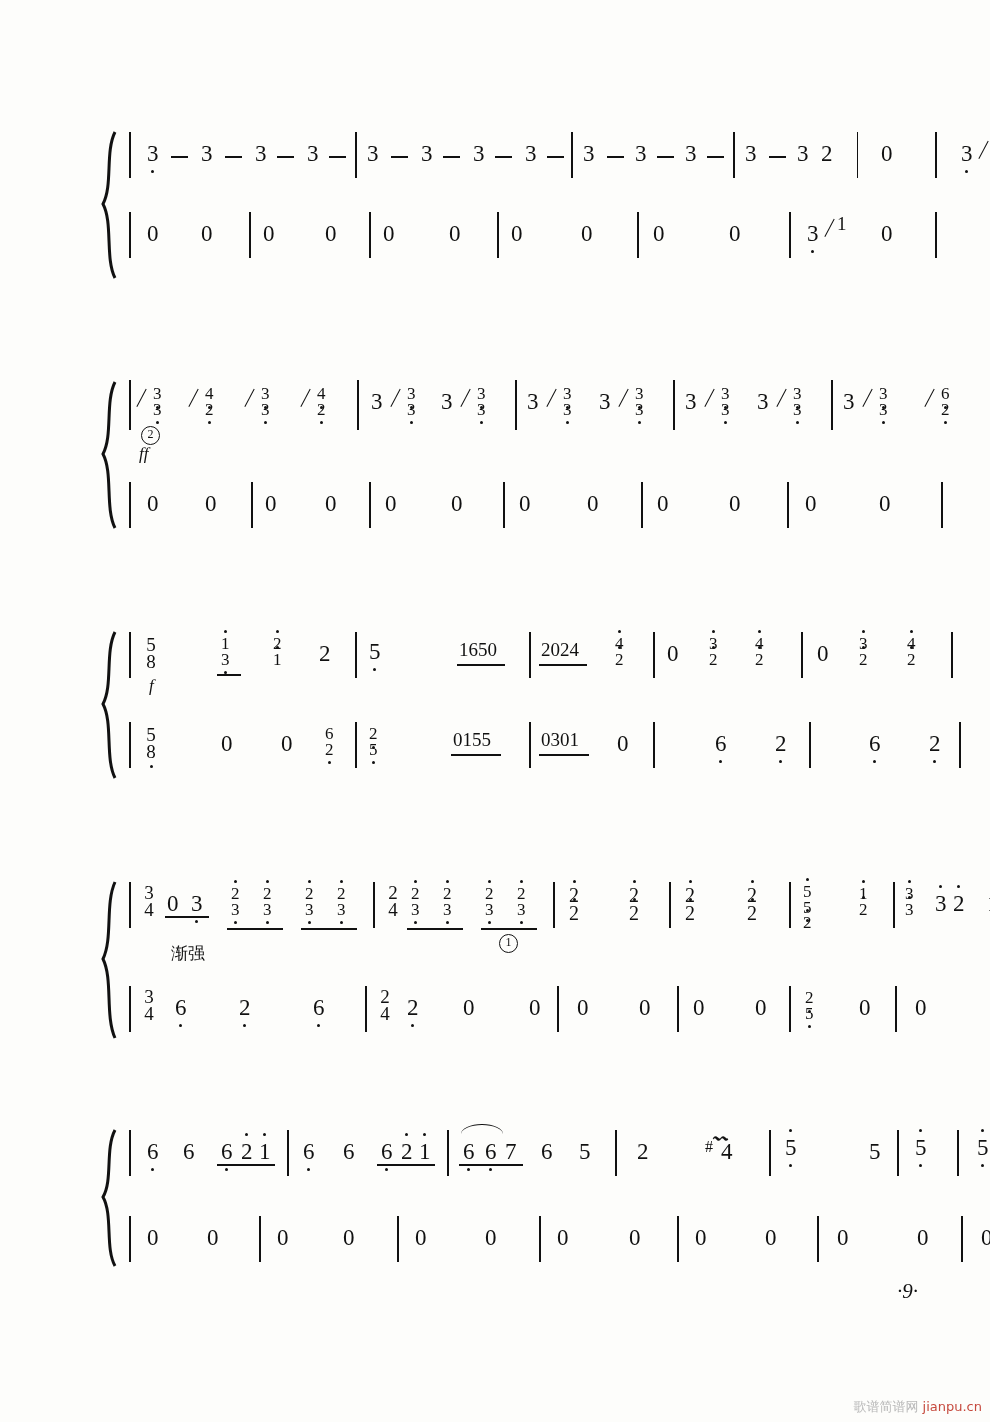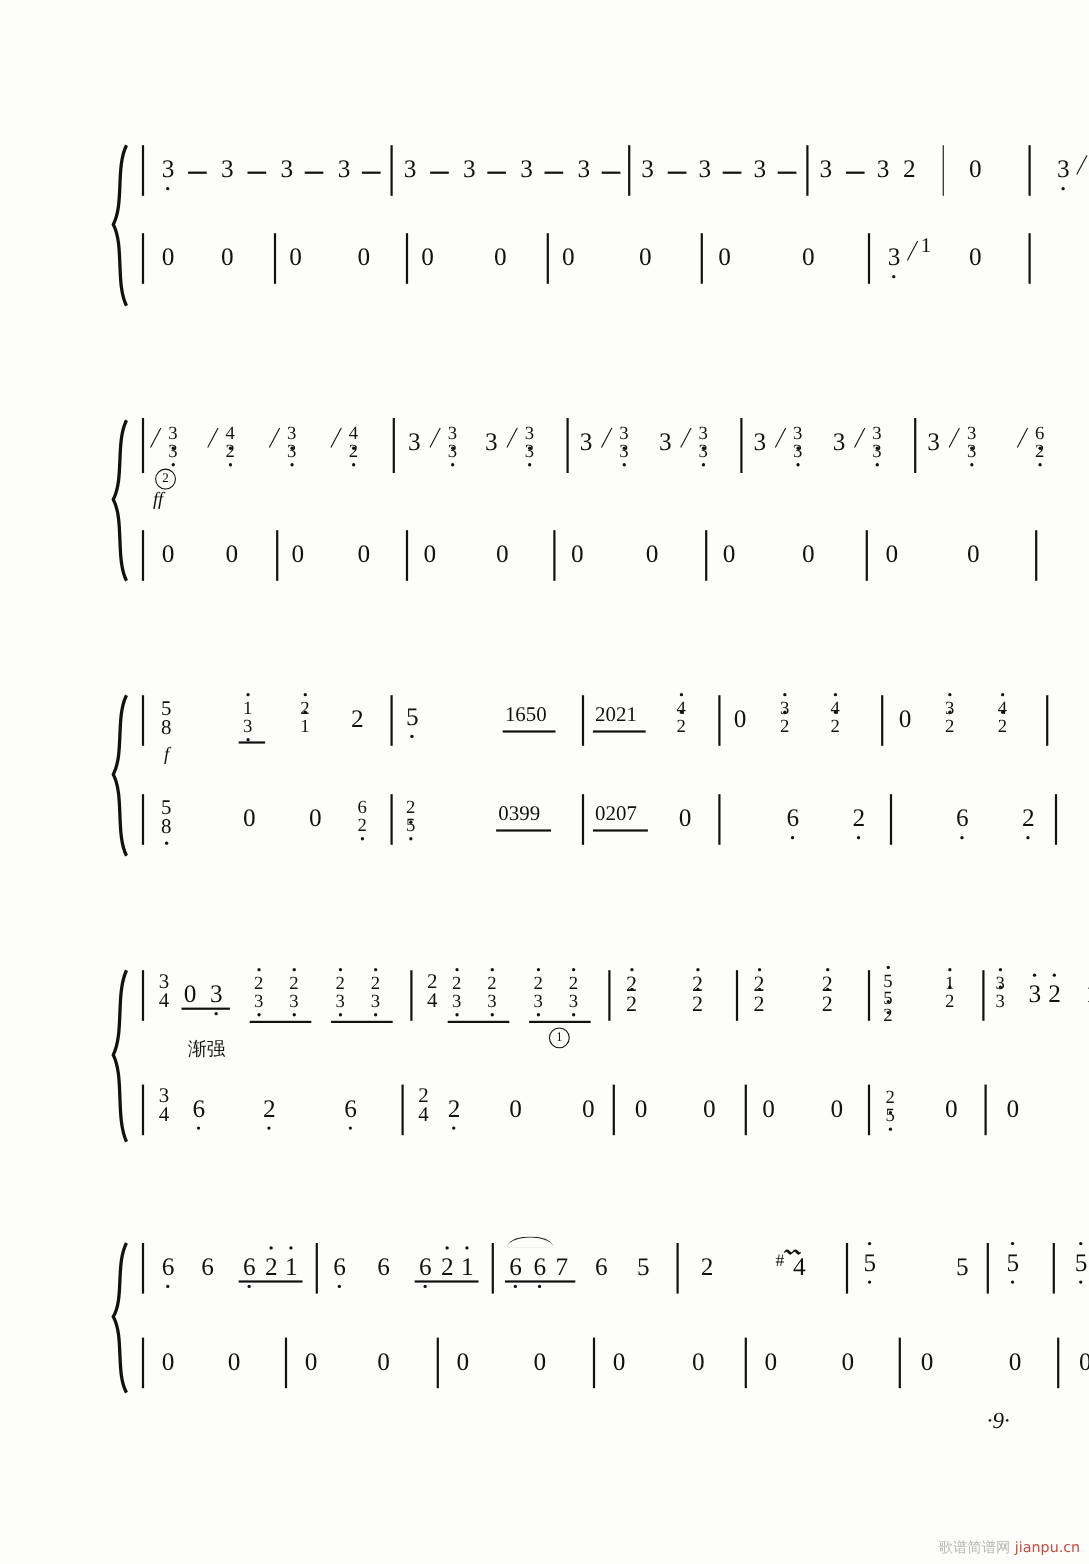--- a/index.html
+++ b/index.html
@@ -403,21 +403,21 @@
         <span class="stack"><span class="r dotu">2</span><span class="r dotu">1</span></span>
       </div>
       <div class="cell" style="left:190px;top:12px;"><span class="num">2</span></div>
 
       <div class="barline" style="left:226px;"></div>
       <div class="cell" style="left:240px;top:10px;"><span class="num dotd">5</span></div>
       <div class="cell" style="left:330px;top:10px;"><span class="num small">1650</span></div>
       <div class="beam" style="left:328px;top:34px;width:48px;"></div>
 
       <div class="barline" style="left:400px;"></div>
-      <div class="cell" style="left:412px;top:10px;"><span class="num small">2021</span></div>
+      <div class="cell" style="left:412px;top:10px;"><span class="num small">2024</span></div>
       <div class="beam" style="left:410px;top:34px;width:48px;"></div>
       <div class="cell" style="left:486px;top:6px;">
         <span class="stack"><span class="r dotu">4</span><span class="r dotu">2</span></span>
       </div>
 
       <div class="barline" style="left:524px;"></div>
       <div class="cell" style="left:538px;top:12px;"><span class="num">0</span></div>
       <div class="cell" style="left:580px;top:6px;">
         <span class="stack"><span class="r dotu">3</span><span class="r dotu">2</span></span>
       </div>
@@ -444,24 +444,24 @@
       </div>
       <div class="cell" style="left:92px;top:12px;"><span class="num">0</span></div>
       <div class="cell" style="left:152px;top:12px;"><span class="num">0</span></div>
       <div class="cell" style="left:196px;top:6px;">
         <span class="stack"><span class="r">6</span><span class="r dotd">2</span></span>
       </div>
       <div class="barline" style="left:226px;"></div>
       <div class="cell" style="left:240px;top:6px;">
         <span class="stack"><span class="r dotd">2</span><span class="r dotd">5</span></span>
       </div>
-      <div class="cell" style="left:324px;top:10px;"><span class="num small">0399</span></div>
+      <div class="cell" style="left:324px;top:10px;"><span class="num small">0155</span></div>
       <div class="beam" style="left:322px;top:34px;width:50px;"></div>
       <div class="barline" style="left:400px;"></div>
-      <div class="cell" style="left:412px;top:10px;"><span class="num small">0207</span></div>
+      <div class="cell" style="left:412px;top:10px;"><span class="num small">0301</span></div>
       <div class="beam" style="left:410px;top:34px;width:50px;"></div>
       <div class="cell" style="left:488px;top:12px;"><span class="num">0</span></div>
       <div class="barline" style="left:524px;"></div>
       <div class="cell" style="left:586px;top:12px;"><span class="num dotd">6</span></div>
       <div class="cell" style="left:646px;top:12px;"><span class="num dotd">2</span></div>
       <div class="barline" style="left:680px;"></div>
       <div class="cell" style="left:740px;top:12px;"><span class="num dotd">6</span></div>
       <div class="cell" style="left:800px;top:12px;"><span class="num dotd">2</span></div>
       <div class="barline" style="left:830px;"></div>
     </div>

